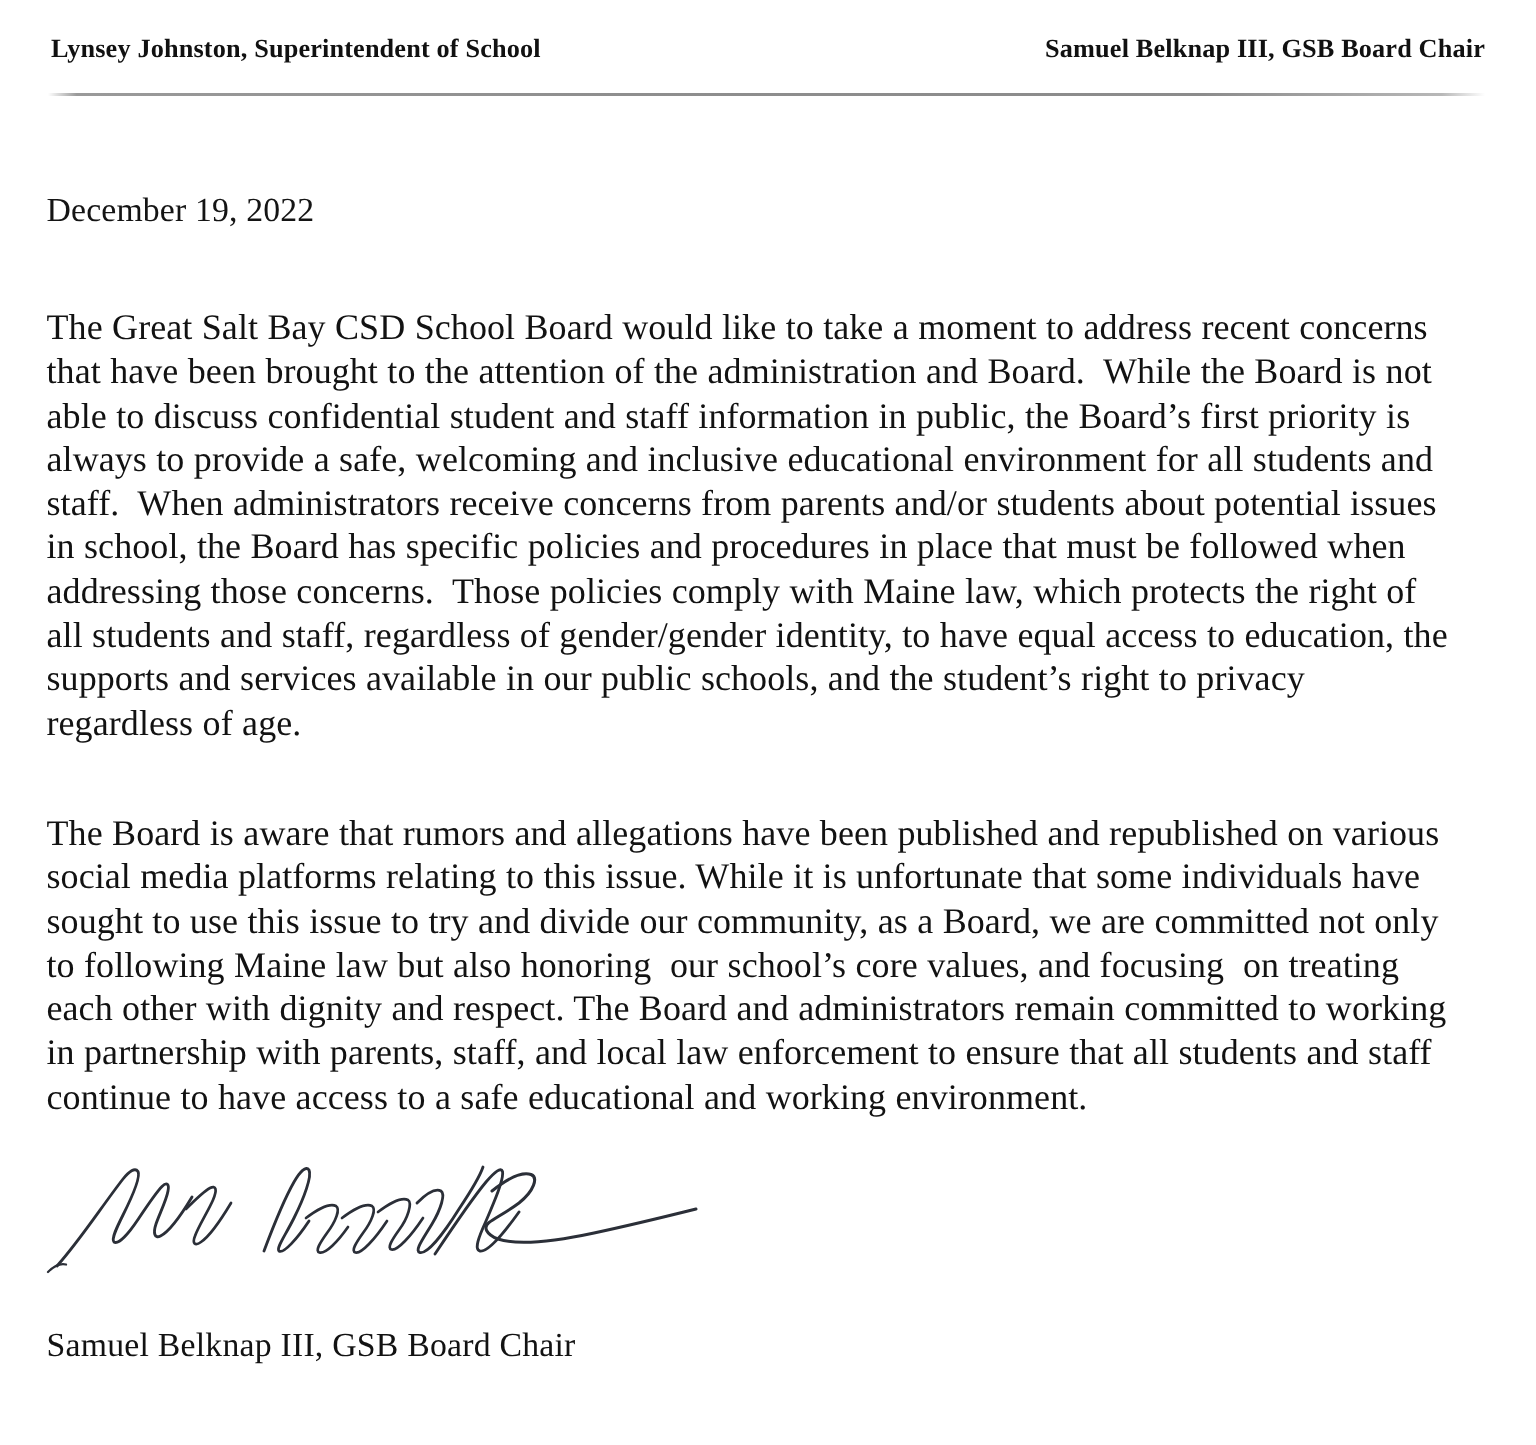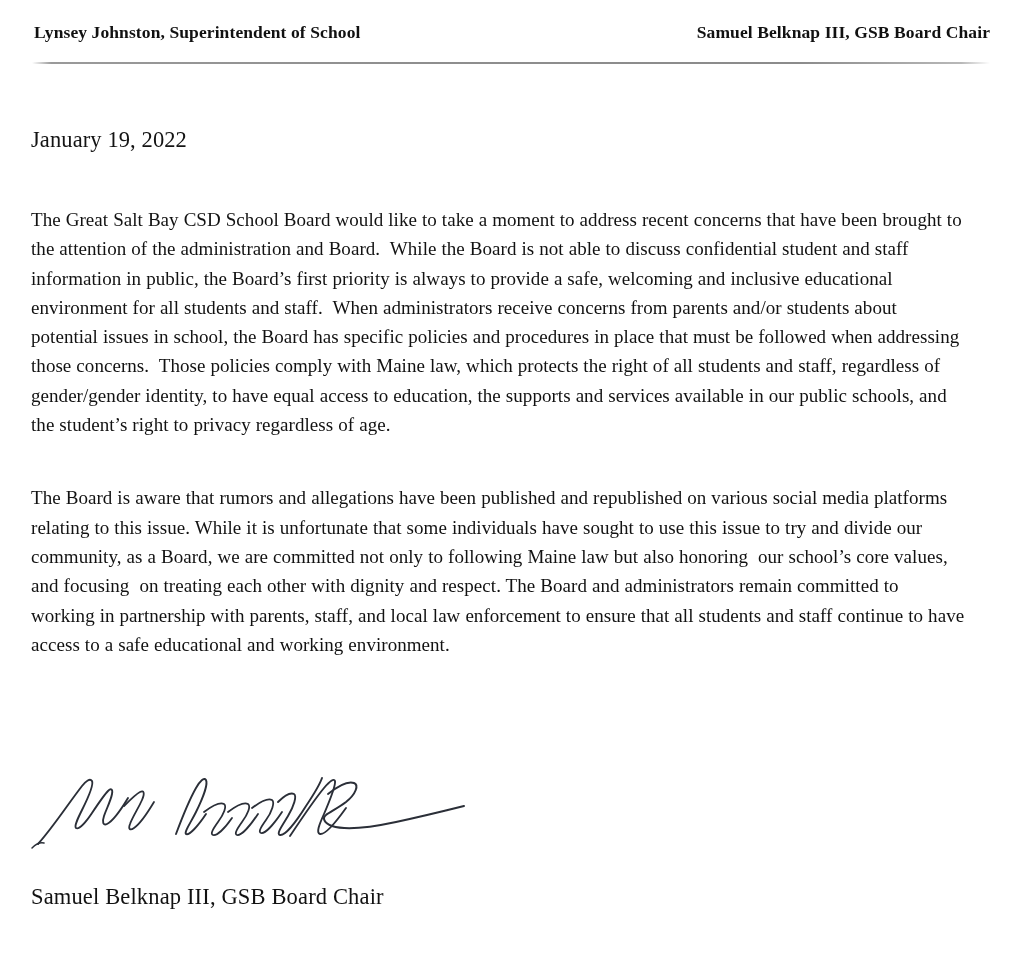--- a/index.html
+++ b/index.html
@@ -70,21 +70,21 @@
   }
 
   .body-block {
     position: absolute;
     top: 205px;
     left: 31px;
     width: 935px;
   }
 
   .para {
-    font-size: 19px;
+    font-size: 24px;
     line-height: 29.3px;
     color: #121212;
     margin: 0 0 0 0;
     text-align: left;
     letter-spacing: 0.05px;
     word-spacing: 0.2px;
     white-space: pre-wrap;
   }
   .para + .para {
     margin-top: 44px;
@@ -119,21 +119,21 @@
 
 <div class="page">
 
   <div class="letterhead">
     <div class="letterhead-name left">Lynsey Johnston, Superintendent of School</div>
     <div class="letterhead-name right">Samuel Belknap III, GSB Board Chair</div>
   </div>
 
   <div class="header-rule"></div>
 
-  <div class="date-line">January 19, 2022</div>
+  <div class="date-line">December 19, 2022</div>
 
   <div class="body-block">
     <p class="para">The Great Salt Bay CSD School Board would like to take a moment to address recent concerns that have been brought to the attention of the administration and Board.  While the Board is not able to discuss confidential student and staff information in public, the Board’s first priority is always to provide a safe, welcoming and inclusive educational environment for all students and staff.  When administrators receive concerns from parents and/or students about potential issues in school, the Board has specific policies and procedures in place that must be followed when addressing those concerns.  Those policies comply with Maine law, which protects the right of all students and staff, regardless of gender/gender identity, to have equal access to education, the supports and services available in our public schools, and the student’s right to privacy regardless of age.</p>
     <p class="para">The Board is aware that rumors and allegations have been published and republished on various social media platforms relating to this issue. While it is unfortunate that some individuals have sought to use this issue to try and divide our community, as a Board, we are committed not only to following Maine law but also honoring  our school’s core values, and focusing  on treating each other with dignity and respect. The Board and administrators remain committed to working in partnership with parents, staff, and local law enforcement to ensure that all students and staff continue to have access to a safe educational and working environment.</p>
   </div>
 
   <div class="signature-area">
     <svg viewBox="0 0 460 96" xmlns="http://www.w3.org/2000/svg">
       <g fill="none" stroke="#2b2f38" stroke-linecap="round" stroke-linejoin="round">
         <path d="M10,88 C26,70 40,48 54,30 C58,25 62,22 64,25 C66,29 60,42 54,54 C50,62 46,70 48,72 C51,74 58,66 64,57 C70,48 76,39 80,35 C83,32 85,33 84,38 C83,44 78,54 76,60 C74,66 75,70 79,68 C85,65 94,52 100,42" stroke-width="1.9"></path>

